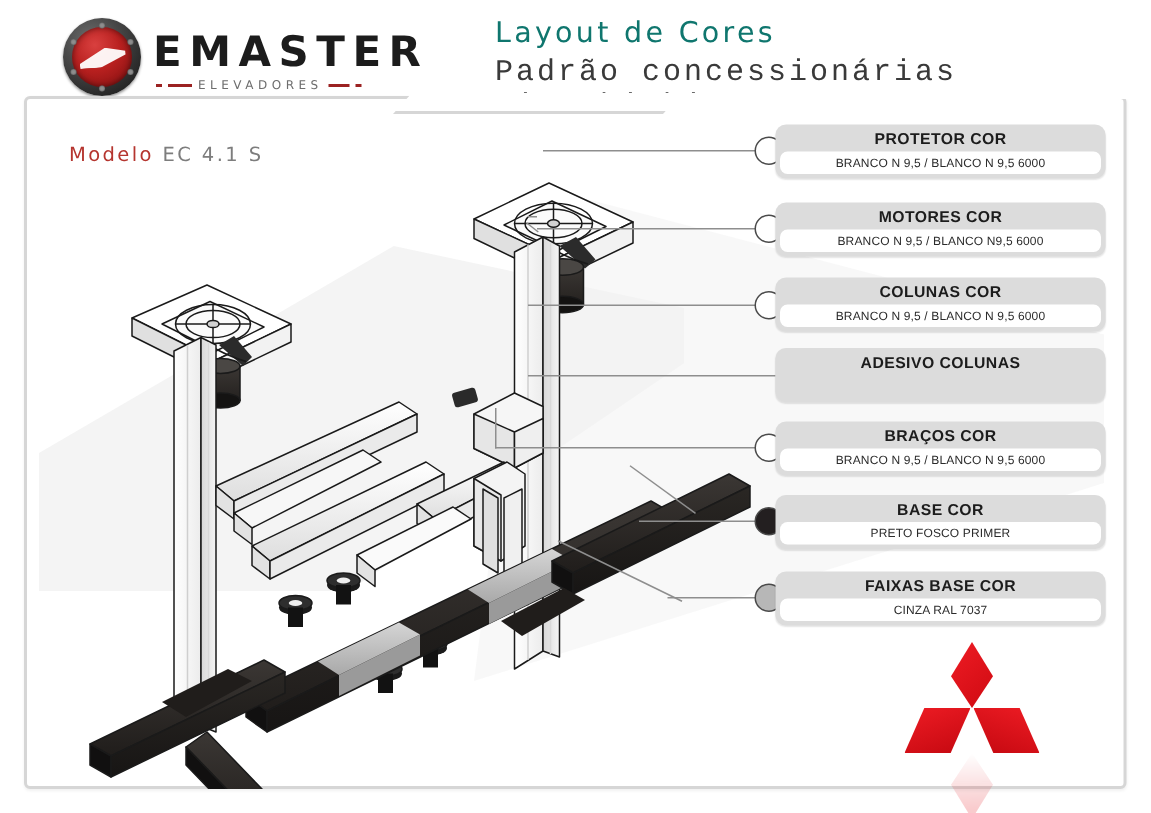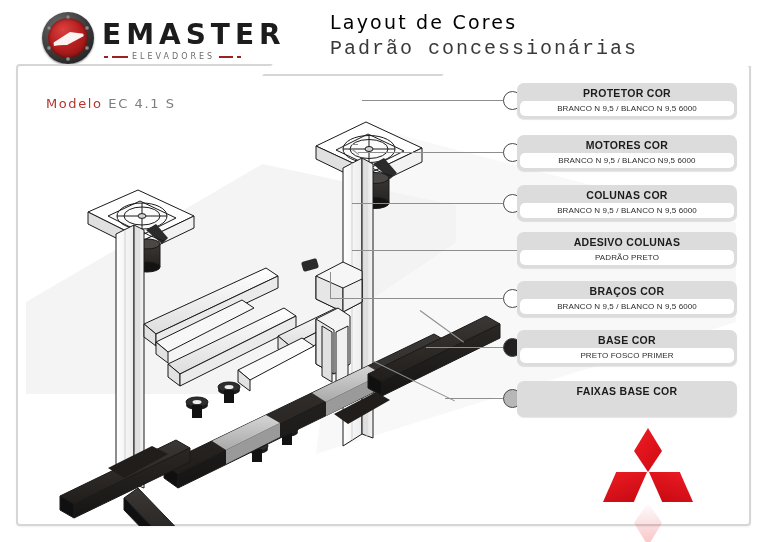--- a/index.html
+++ b/index.html
@@ -48,21 +48,21 @@
   }
   .logo-sub .txt{
     font-size:8px; letter-spacing:3px; color:#6d6d6d;
     font-family:"DejaVu Sans", sans-serif;
   }
   .dash{ height:2px; background:#9b2222; }
   .dash.d1{ width:4px; } .dash.d2{ width:16px; } .dash.d3{ width:14px; } .dash.d4{ width:4px; }
 
   .title-block{ position:absolute; left:330px; top:11px; }
   .title-main{
-    font-size:19px; letter-spacing:2.2px; color:#000000; font-weight:normal;
+    font-size:19px; letter-spacing:2.2px; color:#0f766e; font-weight:normal;
     font-family:"DejaVu Sans", sans-serif;
   }
   .title-sub{
     font-size:20px; letter-spacing:2.0px; color:#3a3a3a; margin-top:4px;
     font-family:Liberation Mono, monospace;
   }
 
   
   .frame{
     position:absolute; left:16px; top:64px; width:735px; height:462px;
@@ -406,38 +406,38 @@
   </div>
 
   <div class="swatch" style="top:194px; background:#ffffff;"></div>
   <div class="lbl" style="top:185px;">
     <div class="t">COLUNAS COR</div>
     <div class="b">BRANCO N 9,5 / BLANCO N 9,5 6000</div>
   </div>
 
   <div class="lbl" style="top:232px;">
     <div class="t">ADESIVO COLUNAS</div>
-    <div class="b">PADRÃO PRETO</div>
   </div>
 
   <div class="swatch" style="top:289px; background:#ffffff;"></div>
   <div class="lbl" style="top:281px;">
     <div class="t">BRAÇOS COR</div>
     <div class="b">BRANCO N 9,5 / BLANCO N 9,5 6000</div>
   </div>
 
   <div class="swatch" style="top:338px; background:#231f20;"></div>
   <div class="lbl" style="top:330px;">
     <div class="t">BASE COR</div>
     <div class="b">PRETO FOSCO PRIMER</div>
   </div>
 
   <div class="swatch" style="top:389px; background:#b7b7b7;"></div>
   <div class="lbl" style="top:381px;">
     <div class="t">FAIXAS BASE  COR</div>
+    <div class="b">CINZA RAL 7037</div>
   </div>
 </div>
 
 <div class="mits">
   <div class="dia top"></div>
   <div class="dia bl"></div>
   <div class="dia br"></div>
   <div class="mits-refl">
     <div class="dia top"></div>
     <div class="dia bl"></div>

